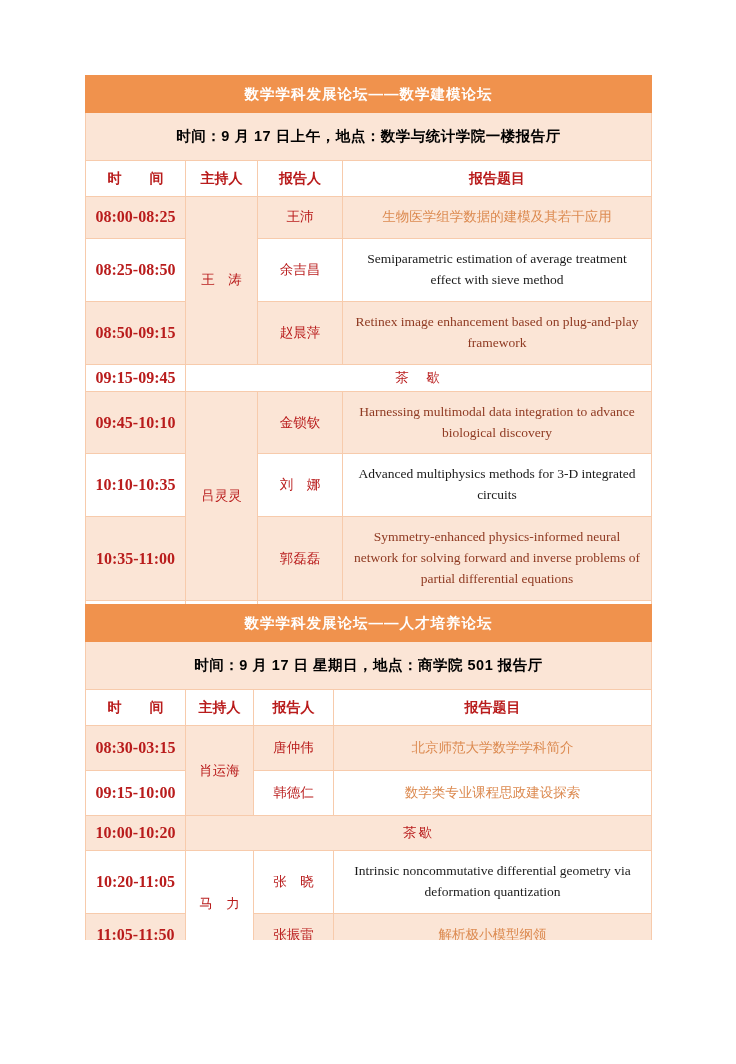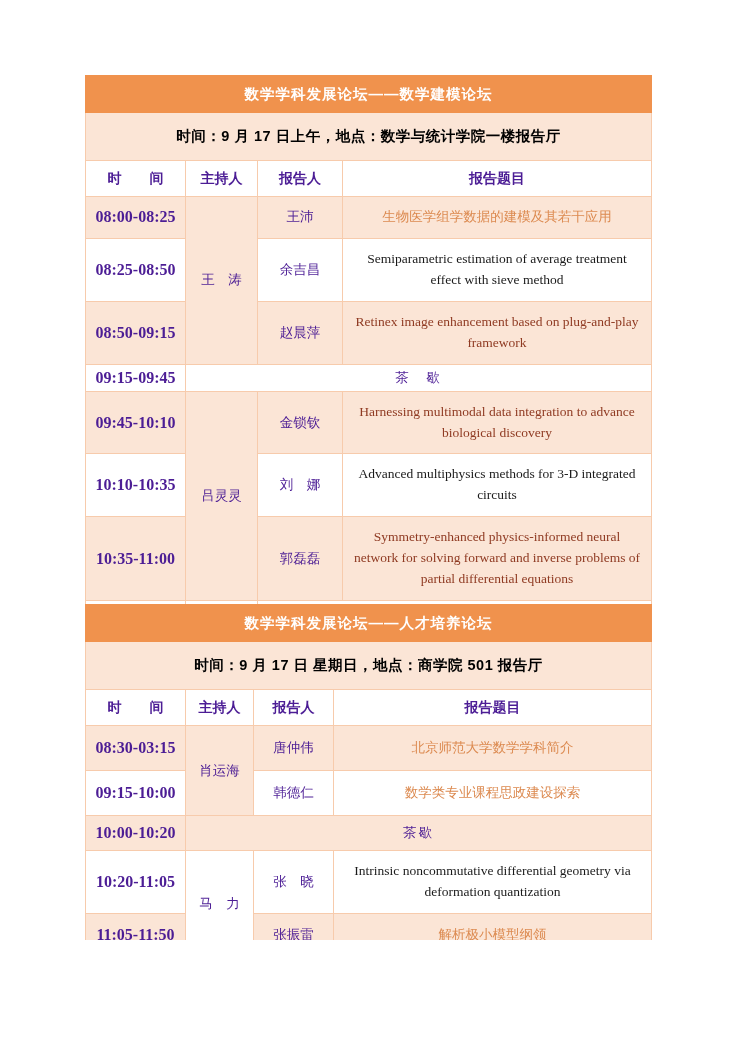--- a/index.html
+++ b/index.html
@@ -5,21 +5,21 @@
   * { margin:0; padding:0; box-sizing:border-box; }
   html,body { width:736px; height:1064px; background:#ffffff;
               font-family:"Liberation Sans", sans-serif; }
   .page { position:relative; width:736px; height:940px; background:#fff; overflow:hidden; }
 
   table.sched { position:absolute; left:85px; width:566px;
                 border-collapse:collapse; table-layout:fixed; }
   #t1 { top:75px; } #t2 { top:604px;border-radius:32px; }
 
   td { border:1px solid var(--border,#F7CBAC); text-align:center;
-       vertical-align:middle; color:#4c1d95; }
+       vertical-align:middle; color:#b91c1c; }
 
   .titlebar { background:var(--header-bg,#F0924D); border-color:var(--header-bg,#F0924D);
               color:var(--header-text,#ffffff); font-weight:bold; font-size:14.5px;
               letter-spacing:1px; }
   .subtitle { background:var(--row-peach,#FBE5D6); color:#000;
               font-weight:bold; font-size:14.5px; letter-spacing:0.5px; }
   .colhead td { background:#fff; font-weight:bold; font-size:14px; }
 
   .bg-p { background:var(--row-peach,#FBE5D6); }
   .bg-w { background:#ffffff; }

